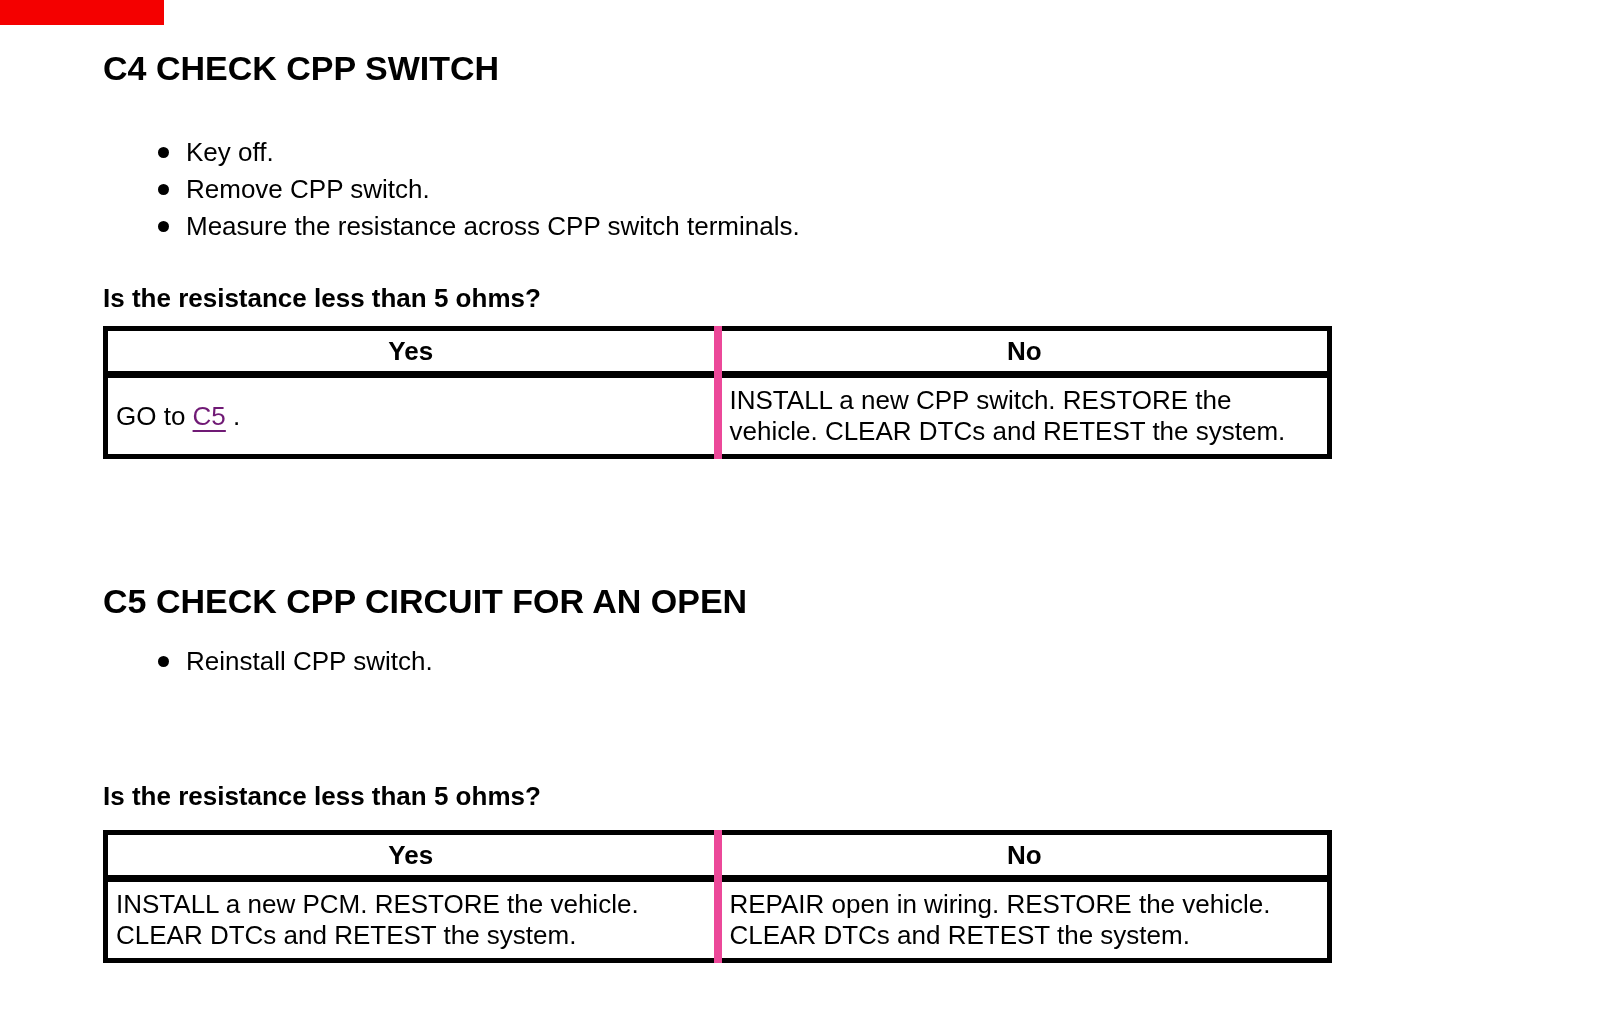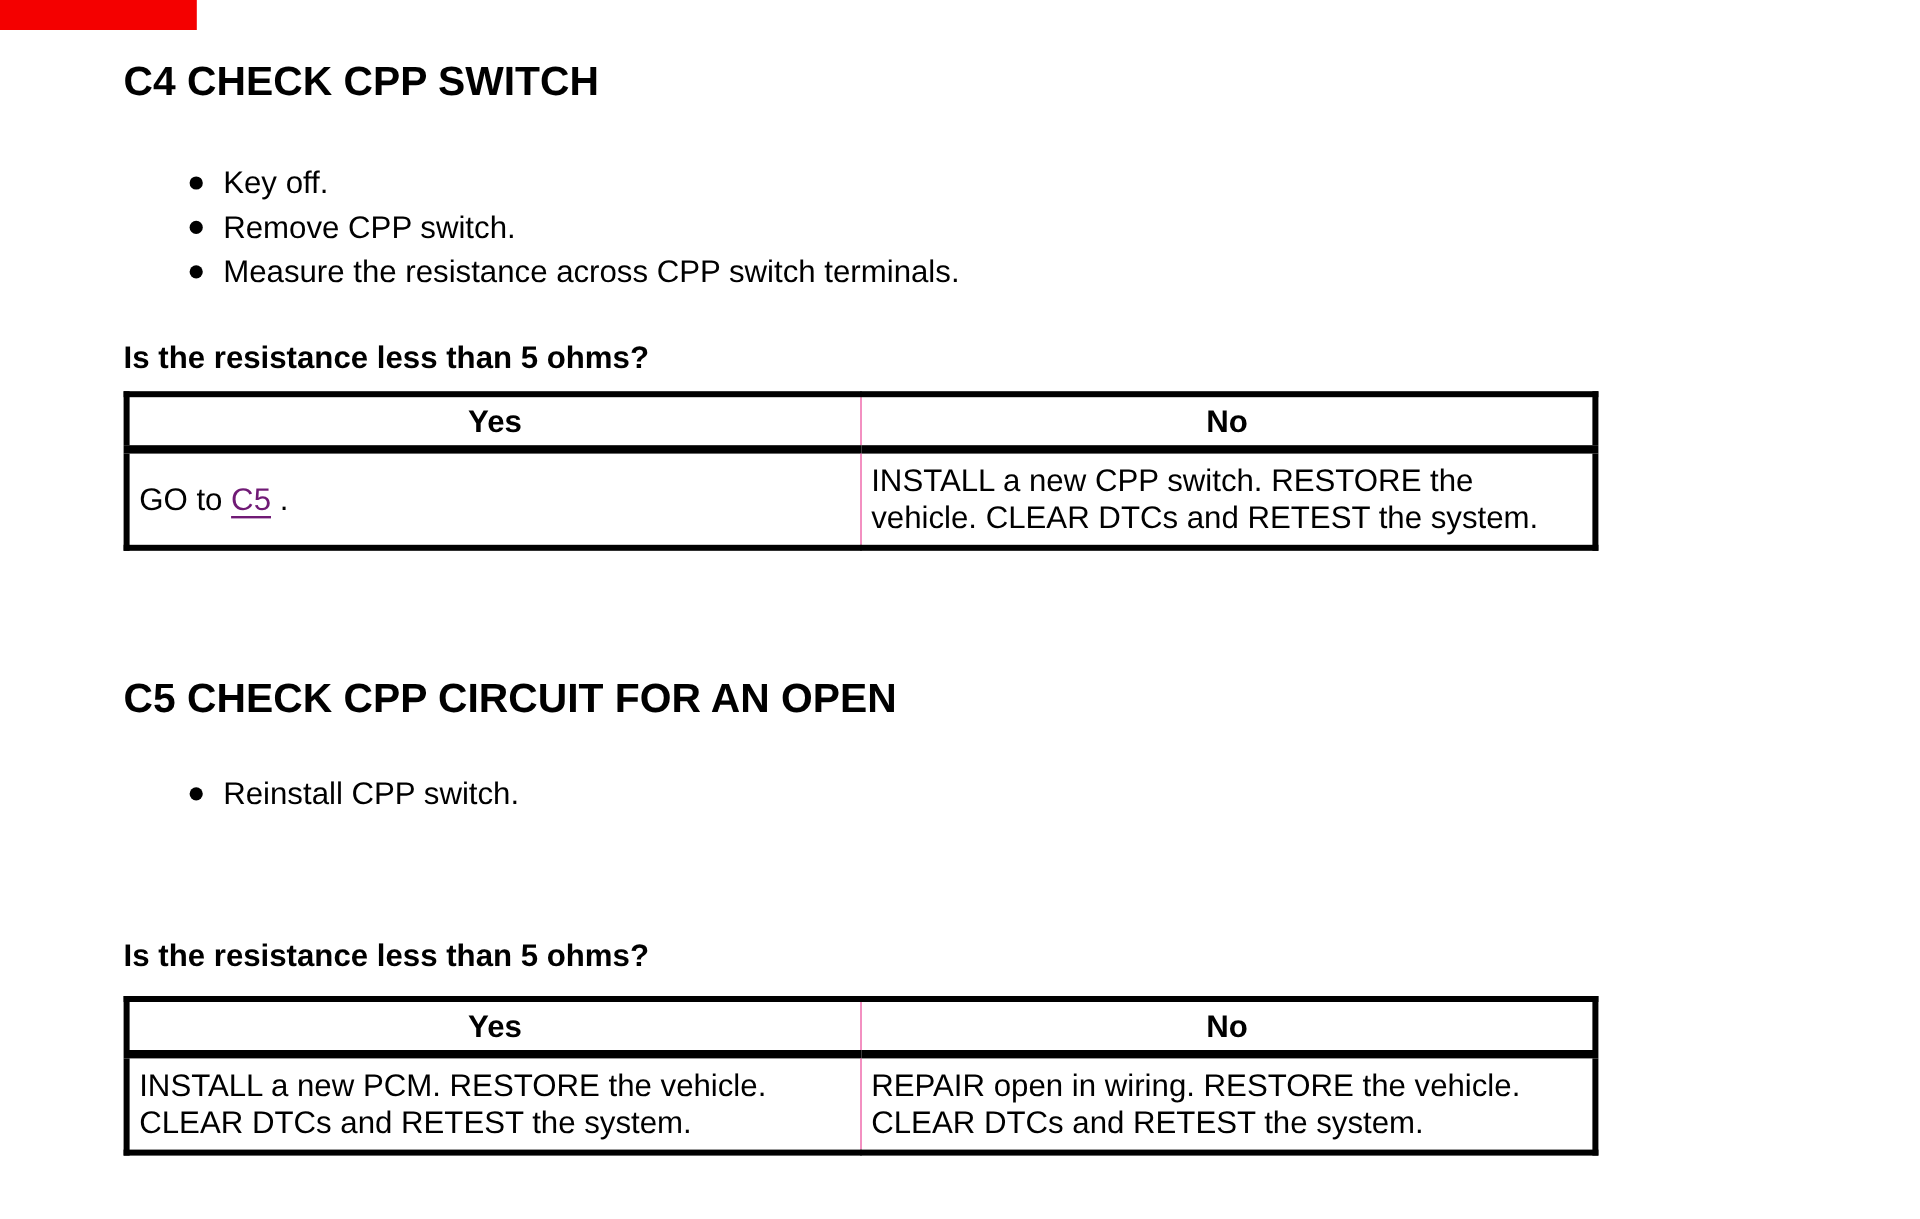--- a/index.html
+++ b/index.html
@@ -81,21 +81,21 @@
   table.decision-table td {
     height: 72px;
     padding: 2px 8px;
     font-size: 26px;
     line-height: 31px;
     vertical-align: middle;
     text-align: left;
     white-space: pre-line;
   }
   table.decision-table { border: 5px solid #000000; }
-  .col-no { border-left: 1px solid #ec4899; }
+  .col-no { border-left: 8px solid #ec4899; }
 
   .c5-link {
     color: #701a75;
     text-decoration: underline;
     text-decoration-thickness: 2px;
     text-underline-offset: 5px;
     cursor: pointer;
   }
 </style>
 </head>
@@ -128,21 +128,21 @@
       <th class="col-no">No</th>
     </tr>
     <tr>
       <td><span>GO to </span><a class="c5-link">C5</a><span> .</span></td>
       <td class="col-no">INSTALL a new CPP switch. RESTORE the
 vehicle. CLEAR DTCs and RETEST the system.</td>
     </tr>
   </tbody>
     </table>
 
-  <div class="abs" style="left:103px; top:564px;">
+  <div class="abs" style="left:103px; top:583px;">
     <h2 class="section-title">C5 CHECK CPP CIRCUIT FOR AN OPEN</h2>
   </div>
 
   <ul class="abs bullets" style="left:103px; top:642px;">
     <li>Reinstall CPP switch.</li>
   </ul>
 
   <p class="abs question" style="left:103px; top:781px;">Is the resistance less than 5 ohms?</p>
 
   <table class="abs decision-table" style="left:103px; top:830px;">

